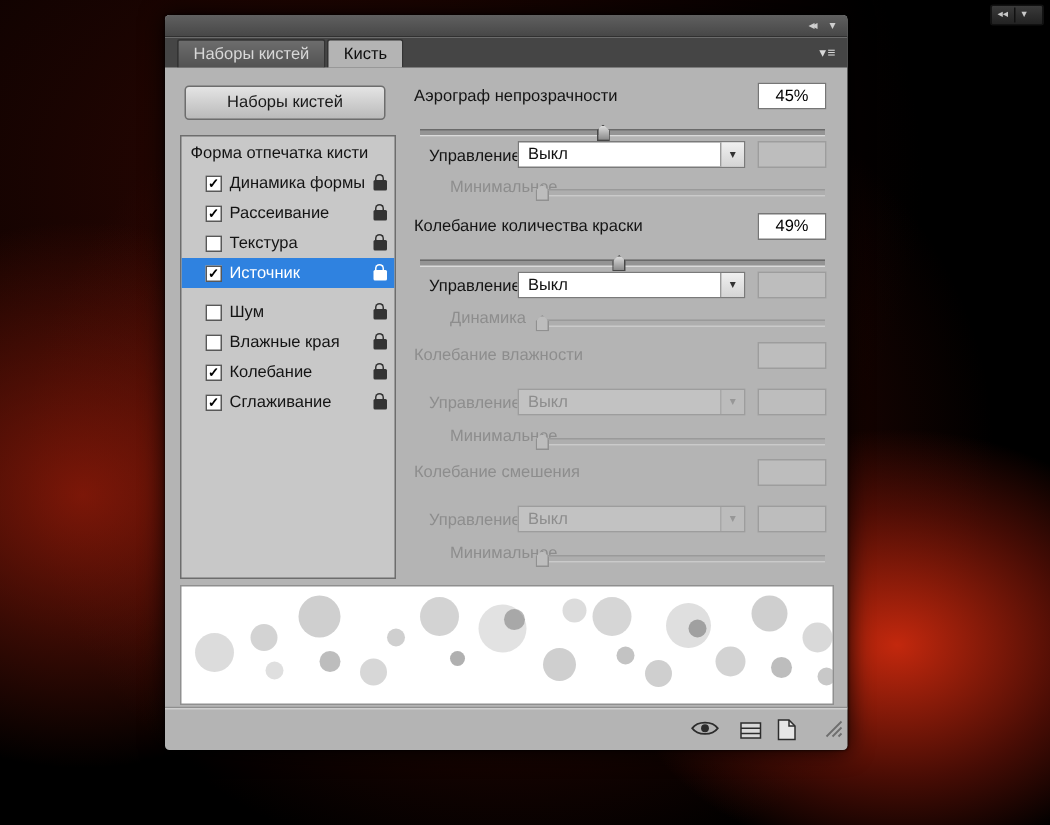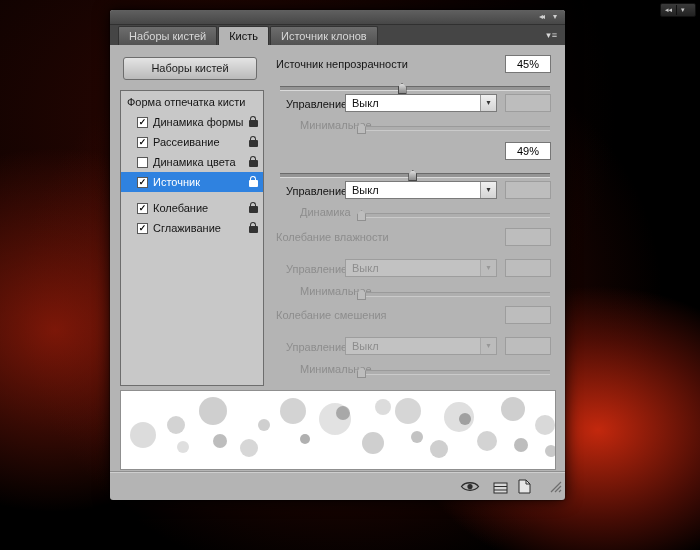--- a/index.html
+++ b/index.html
@@ -167,21 +167,20 @@
 <div class="panel">
 
   <div class="titlebar">
     <span class="tb-ic tb-collapse">◂◂</span>
     <span class="tb-ic tb-arrow">▾</span>
   </div>
 
   <div class="tabbar">
     <div class="tab">Наборы кистей</div>
     <div class="tab active">Кисть</div>
-    <div class="tab">Источник клонов</div>
     <div class="panel-menu"><span>▾</span><span>≡</span></div>
   </div>
 
   <div class="pbody">
 
     <div class="presets-btn">Наборы кистей</div>
 
     <div class="list">
       <div class="li header">
         <span class="li-lb">Форма отпечатка кисти</span>
@@ -192,62 +191,73 @@
           <span class="li-lb">Динамика формы</span>
           <span class="lock"></span>
         </div>
         <div class="li">
           <span class="cb">✓</span>
           <span class="li-lb">Рассеивание</span>
           <span class="lock"></span>
         </div>
         <div class="li">
           <span class="cb"></span>
-          <span class="li-lb">Динамика цвета</span>
+          <span class="li-lb">Текстура</span>
           <span class="lock"></span>
         </div>
         <div class="li sel">
           <span class="cb">✓</span>
           <span class="li-lb">Источник</span>
           <span class="lock"></span>
         </div>
         <div class="spacer"></div>
         <div class="li">
+          <span class="cb"></span>
+          <span class="li-lb">Шум</span>
+          <span class="lock"></span>
+        </div>
+        <div class="li">
+          <span class="cb"></span>
+          <span class="li-lb">Влажные края</span>
+          <span class="lock"></span>
+        </div>
+        <div class="li">
           <span class="cb">✓</span>
           <span class="li-lb">Колебание</span>
           <span class="lock"></span>
         </div>
         <div class="li">
           <span class="cb">✓</span>
           <span class="li-lb">Сглаживание</span>
           <span class="lock"></span>
         </div>
       </div>
 
     <div class="section en" style="top:10px">
-      <div class="lab s-title">Источник непрозрачности</div>
+      <div class="lab s-title">Аэрограф непрозрачности</div>
       <input class="valbox s-val" value="45%" style="">
       <div class="slider s-slider">
         <div class="track"></div>
         <div class="thumb" style="left: calc(45% - 4px);"></div>
       </div>
       <div class="lab s-ctl-label">Управление:</div>
       <div class="dd s-dd">
         <span class="dd-text">Выкл</span>
         <span class="dd-btn">▾</span>
       </div>
       <div class="valbox off s-ctl-box"></div>
       <div class="lab gray s-min-label">Минимальное</div>
       <div class="slider off s-min-slider">
         <div class="track"></div>
         <div class="thumb"></div>
       </div>
     </div>
 
     <div class="section en" style="top:97px">
+      <div class="lab s-title">Колебание количества краски</div>
       <input class="valbox s-val" value="49%" style="">
       <div class="slider s-slider">
         <div class="track"></div>
         <div class="thumb" style="left: calc(49% - 4px);"></div>
       </div>
       <div class="lab s-ctl-label">Управление:</div>
       <div class="dd s-dd">
         <span class="dd-text">Выкл</span>
         <span class="dd-btn">▾</span>
       </div>

